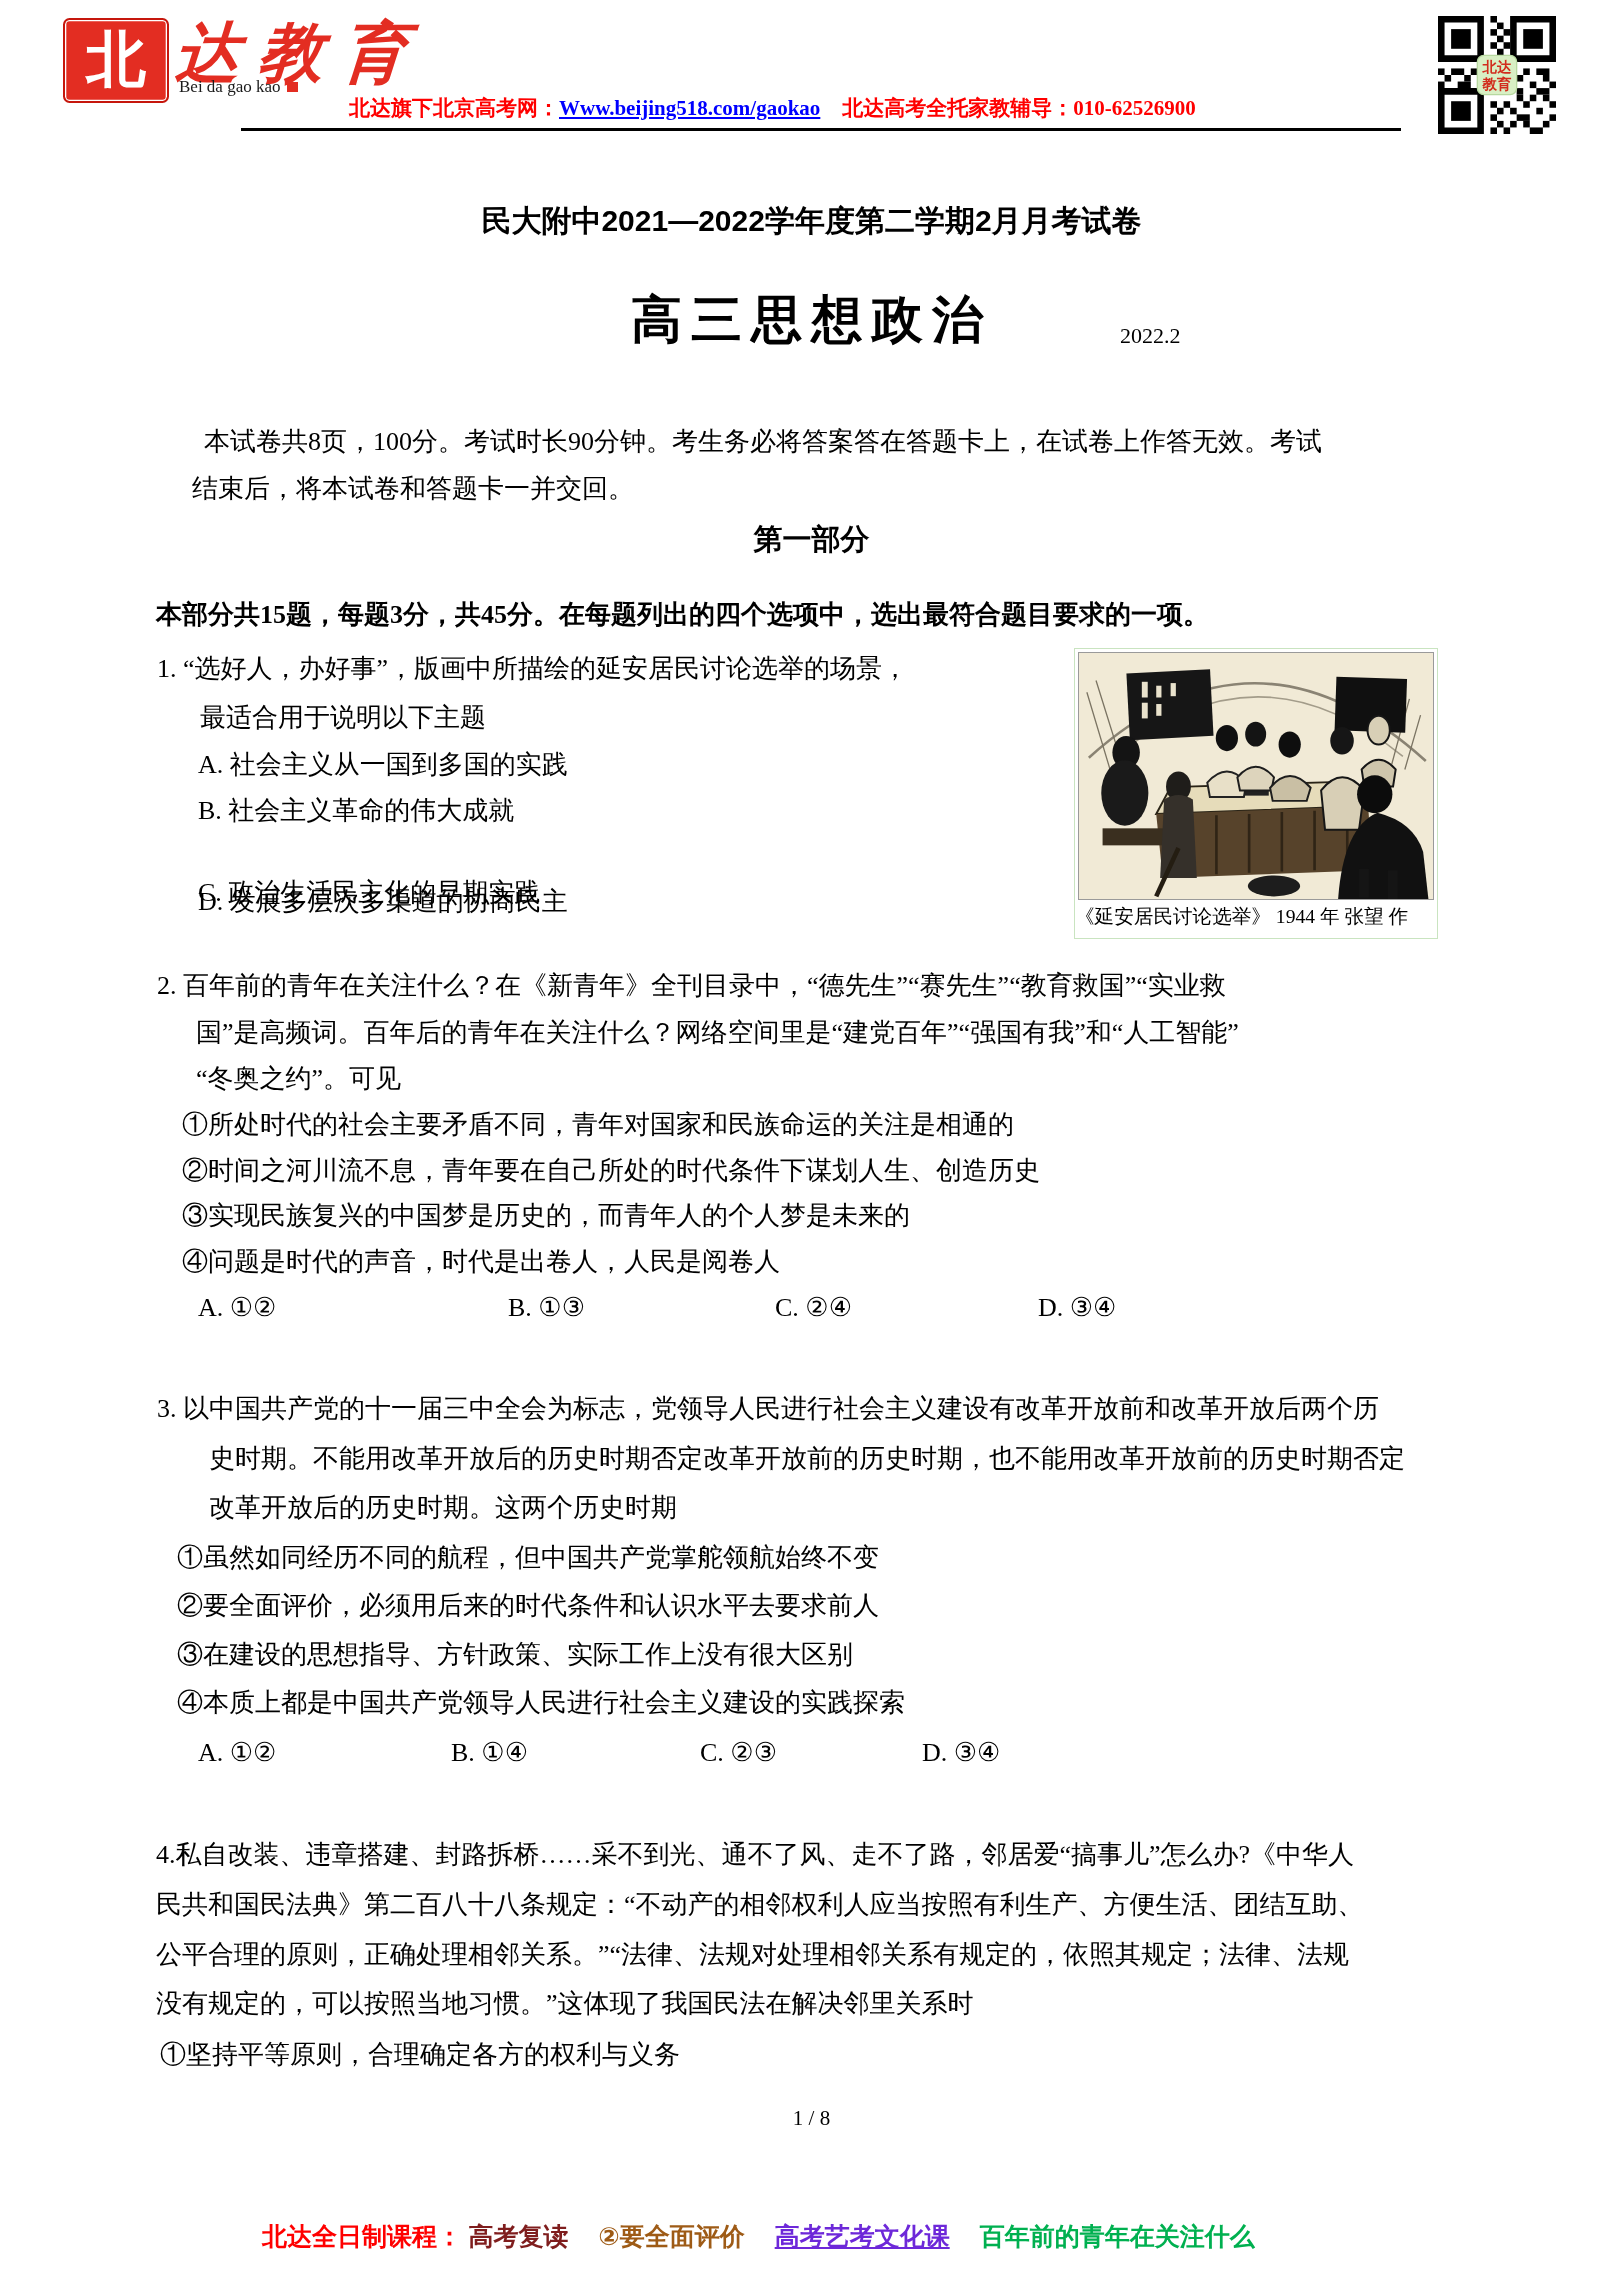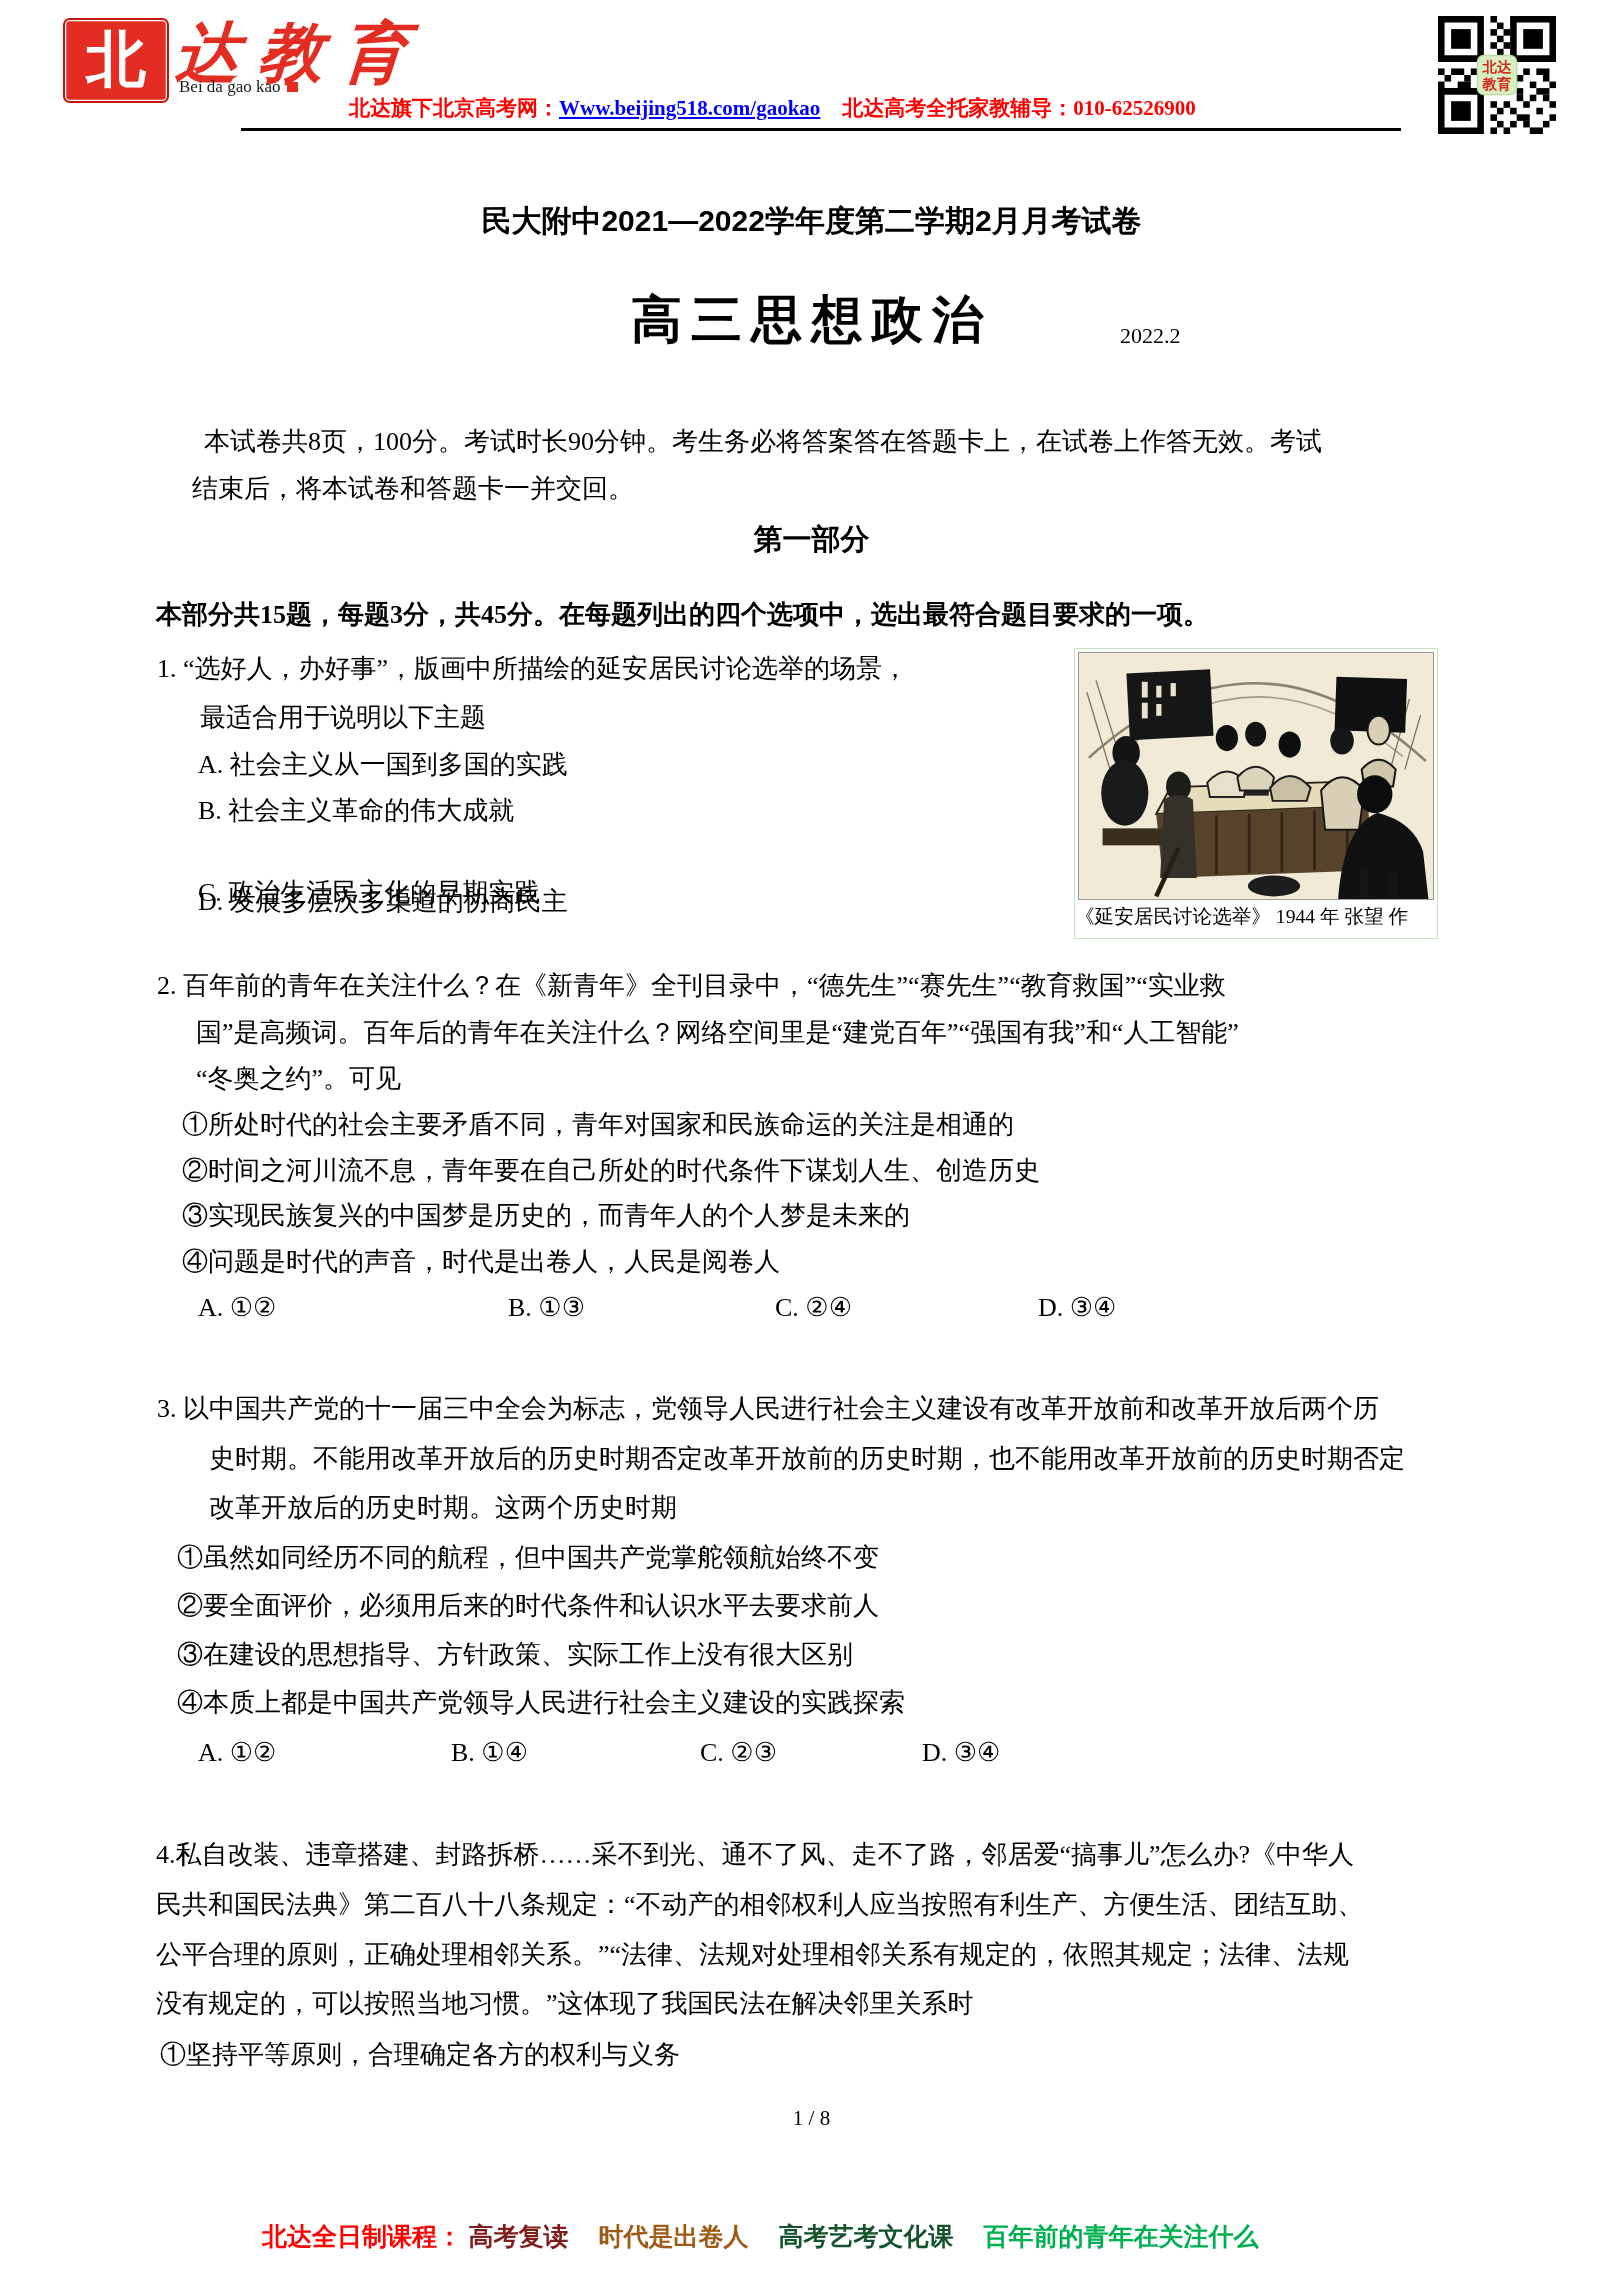--- a/index.html
+++ b/index.html
@@ -45,21 +45,21 @@
     font-size:19.6px;white-space:nowrap;}
 
   
   .pagenum{position:absolute;top:2106px;font-size:21px;}
   .footer-ad{position:absolute;left:262px;top:2220px;font-size:25px;font-weight:bold;
     font-family:"Liberation Sans","DejaVu Sans",sans-serif;}
   .footer-ad span{margin-right:30px;}
   .c-adlabel{color:#ff0000;margin-right:6.5px !important;}
   .c-adblue{color:#7f1d1d;}
   .c-adbrown{color:#9e5b16;}
-  .c-adred{color:#14532d;}
+  .c-adred{color:#6d28d9;text-decoration:underline;}
   .c-adgreen{color:#00b050;}
 </style>
 </head>
 <body>
 
 <div class="page">
 
   <div class="seal">
     <span>北</span>
   </div>
@@ -219,17 +219,17 @@
   <div class="ln" style="left:922px;top:1738px;">D. ③④</div>
 
   <div class="ln" style="left:156px;top:1840px;">4.私自改装、违章搭建、封路拆桥……采不到光、通不了风、走不了路，邻居爱“搞事儿”怎么办?《中华人</div>
   <div class="ln" style="left:156px;top:1890px;">民共和国民法典》第二百八十八条规定：“不动产的相邻权利人应当按照有利生产、方便生活、团结互助、</div>
   <div class="ln" style="left:156px;top:1940px;">公平合理的原则，正确处理相邻关系。”“法律、法规对处理相邻关系有规定的，依照其规定；法律、法规</div>
   <div class="ln" style="left:156px;top:1989px;">没有规定的，可以按照当地习惯。”这体现了我国民法在解决邻里关系时</div>
   <div class="ln" style="left:160px;top:2040px;">①坚持平等原则，合理确定各方的权利与义务</div>
 
   <div class="pagenum center-line abs">1 / 8</div>
   <div class="footer-ad">
-    <span class="c-adlabel">北达全日制课程：</span><span class="c-adblue">高考复读</span><span class="c-adbrown">时代是出卷人</span><span class="c-adred">高考艺考文化课</span><span class="c-adgreen">百年前的青年在关注什么</span>
+    <span class="c-adlabel">北达全日制课程：</span><span class="c-adblue">高考复读</span><span class="c-adbrown">②要全面评价</span><span class="c-adred">高考艺考文化课</span><span class="c-adgreen">百年前的青年在关注什么</span>
   </div>
 
 </div>
 
 
 </body></html>

